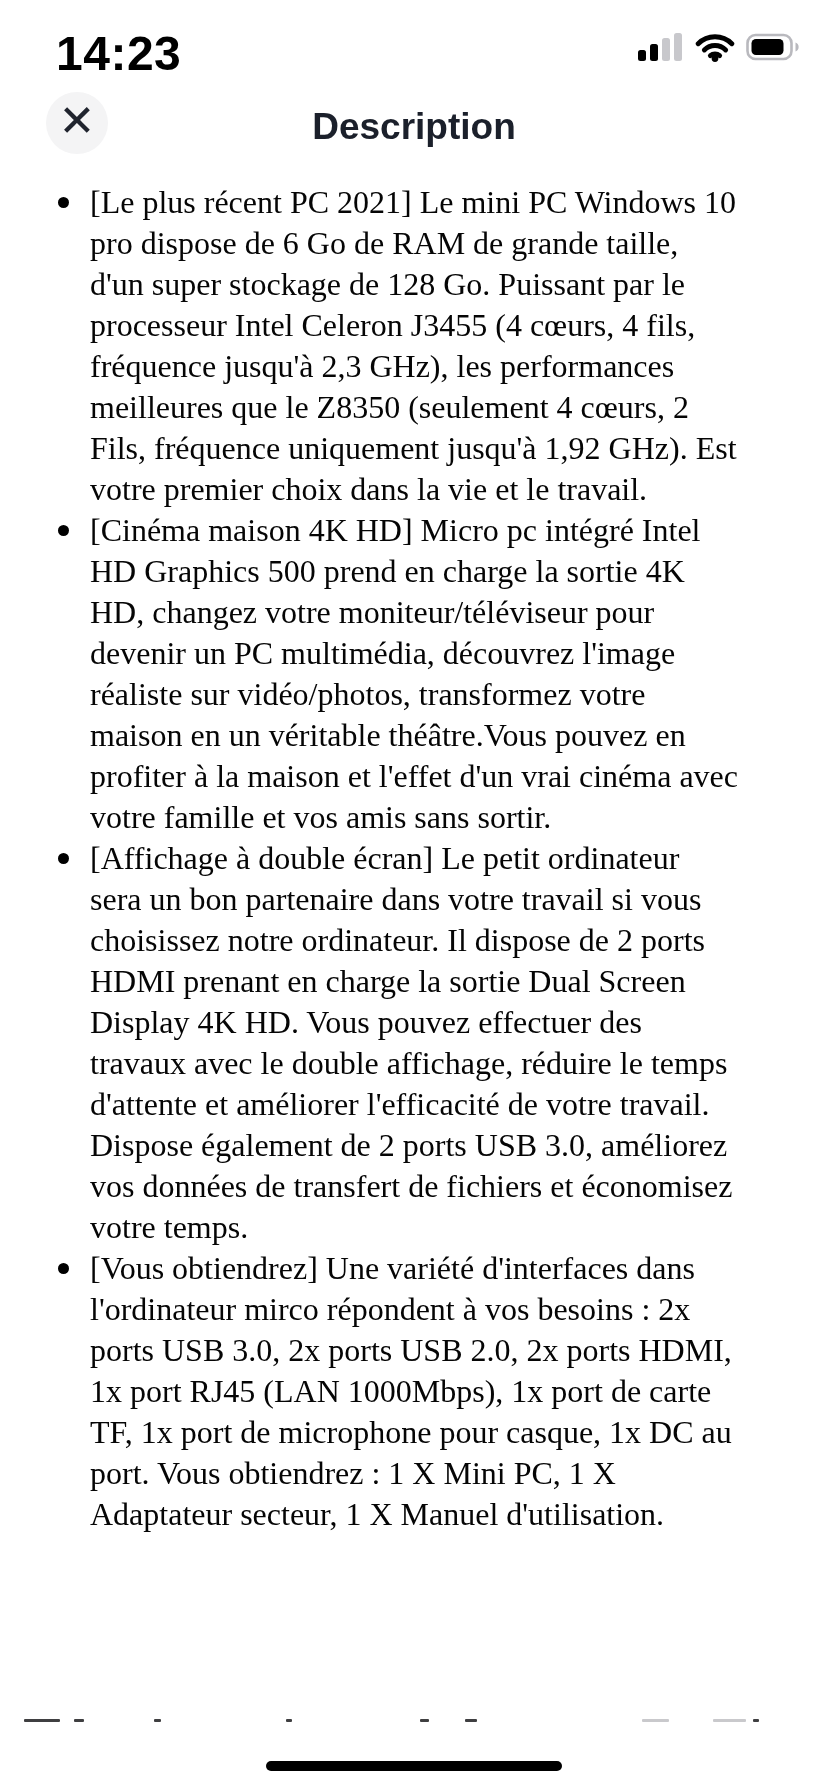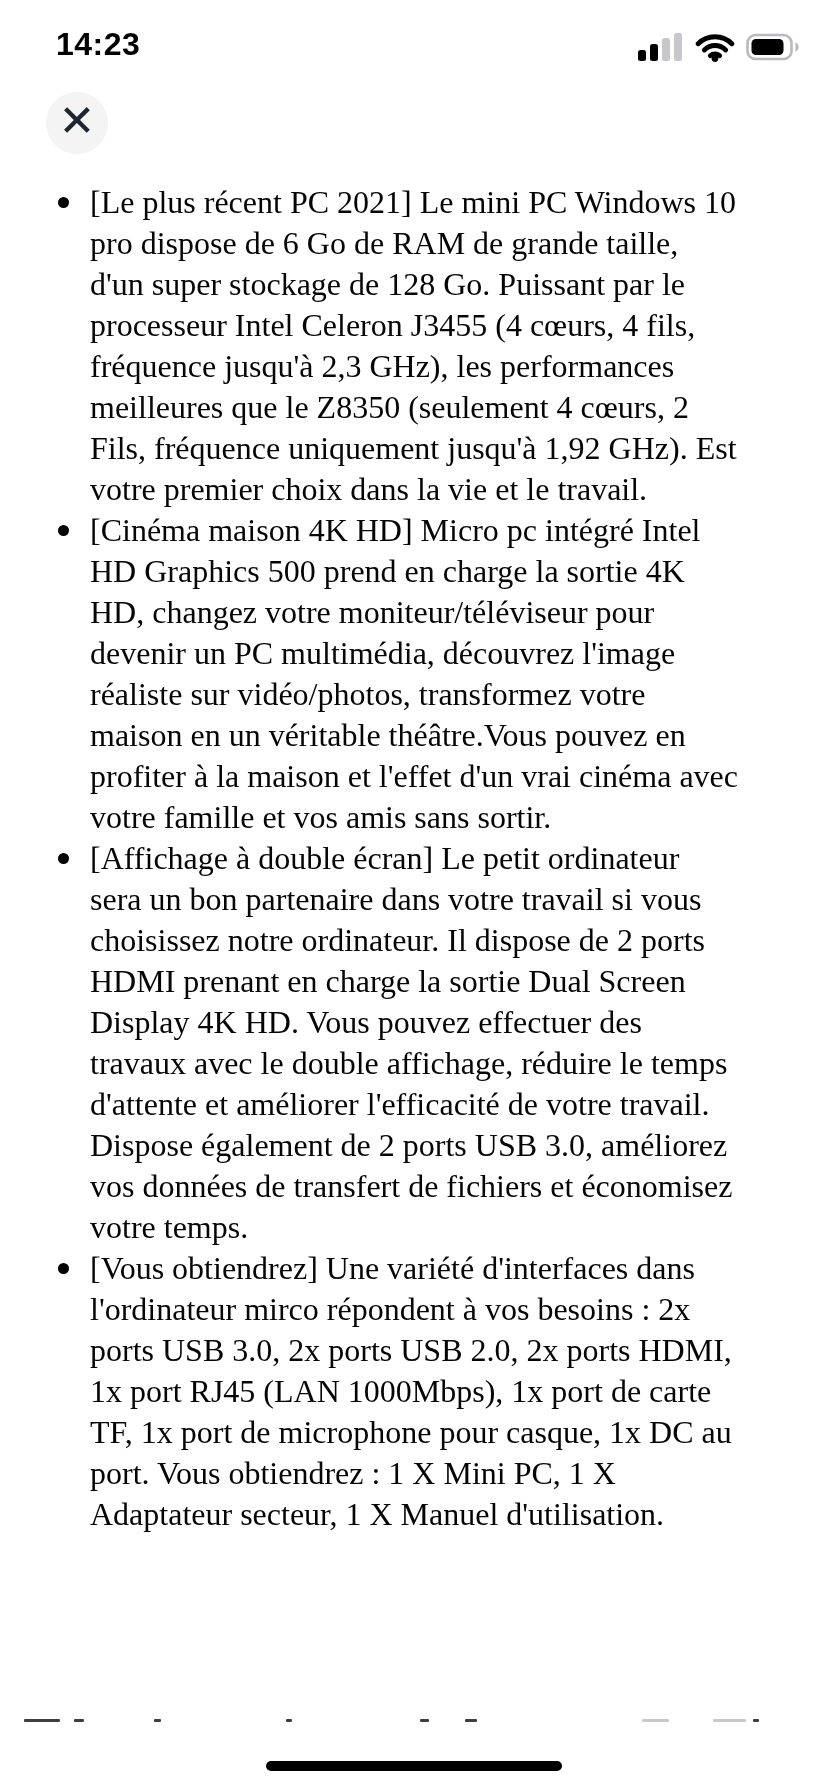--- a/index.html
+++ b/index.html
@@ -6,21 +6,21 @@
   html,body { background:#ffffff; }
   body {
     width:828px; height:1792px; position:relative; overflow:hidden;
     font-family:"Liberation Sans", sans-serif; color:#000;
   }
 
   
   .status-bar { position:absolute; top:0; left:0; width:828px; height:88px; }
   .status-time {
     position:absolute; left:56px; top:26px;
-    font-size:32px; font-weight:700; letter-spacing:.5px; color:#000;
+    font-size:48px; font-weight:700; letter-spacing:.5px; color:#000;
   }
   .status-icons {
     position:absolute; right:28px; top:32px;
     display:flex; align-items:center; gap:11px;
   }
   .status-icons svg { display:block; }
 
   
   .header { position:absolute; top:90px; left:0; width:828px; height:70px; }
   .close-button {
@@ -93,20 +93,21 @@
         <path d="M49.5 9.5 a 4.8 4.8 0 0 1 0 9" fill="#b9b9be"></path>
       </svg>
     </span>
   </div>
 </div>
 
 <div class="header">
   <button class="close-button">
     <span class="close-glyph">✕</span>
   </button>
+  <div class="page-title">Description</div>
 </div>
 
 <div class="scroll-area">
   <ul class="bullet-list">
     <li>[Le plus récent PC 2021] Le mini PC Windows 10 pro dispose de 6 Go de RAM de grande taille, d'un super stockage de 128 Go. Puissant par le processeur Intel Celeron J3455 (4 cœurs, 4 fils, fréquence jusqu'à 2,3 GHz), les performances meilleures que le Z8350 (seulement 4 cœurs, 2 Fils, fréquence uniquement jusqu'à 1,92 GHz). Est votre premier choix dans la vie et le travail.</li>
     <li>[Cinéma maison 4K HD] Micro pc intégré Intel HD Graphics 500 prend en charge la sortie 4K HD, changez votre moniteur/téléviseur pour devenir un PC multimédia, découvrez l'image réaliste sur vidéo/photos, transformez votre maison en un véritable théâtre.Vous pouvez en profiter à la maison et l'effet d'un vrai cinéma avec votre famille et vos amis sans sortir.</li>
     <li>[Affichage à double écran] Le petit ordinateur sera un bon partenaire dans votre travail si vous choisissez notre ordinateur. Il dispose de 2 ports HDMI prenant en charge la sortie Dual Screen Display 4K HD. Vous pouvez effectuer des travaux avec le double affichage, réduire le temps d'attente et améliorer l'efficacité de votre travail. Dispose également de 2 ports USB 3.0, améliorez vos données de transfert de fichiers et économisez votre temps.</li>
     <li>[Vous obtiendrez] Une variété d'interfaces dans l'ordinateur mirco répondent à vos besoins : 2x ports USB 3.0, 2x ports USB 2.0, 2x ports HDMI, 1x port RJ45 (LAN 1000Mbps), 1x port de carte TF, 1x port de microphone pour casque, 1x DC au port. Vous obtiendrez : 1 X Mini PC, 1 X Adaptateur secteur, 1 X Manuel d'utilisation.</li>
   </ul>
 </div>

